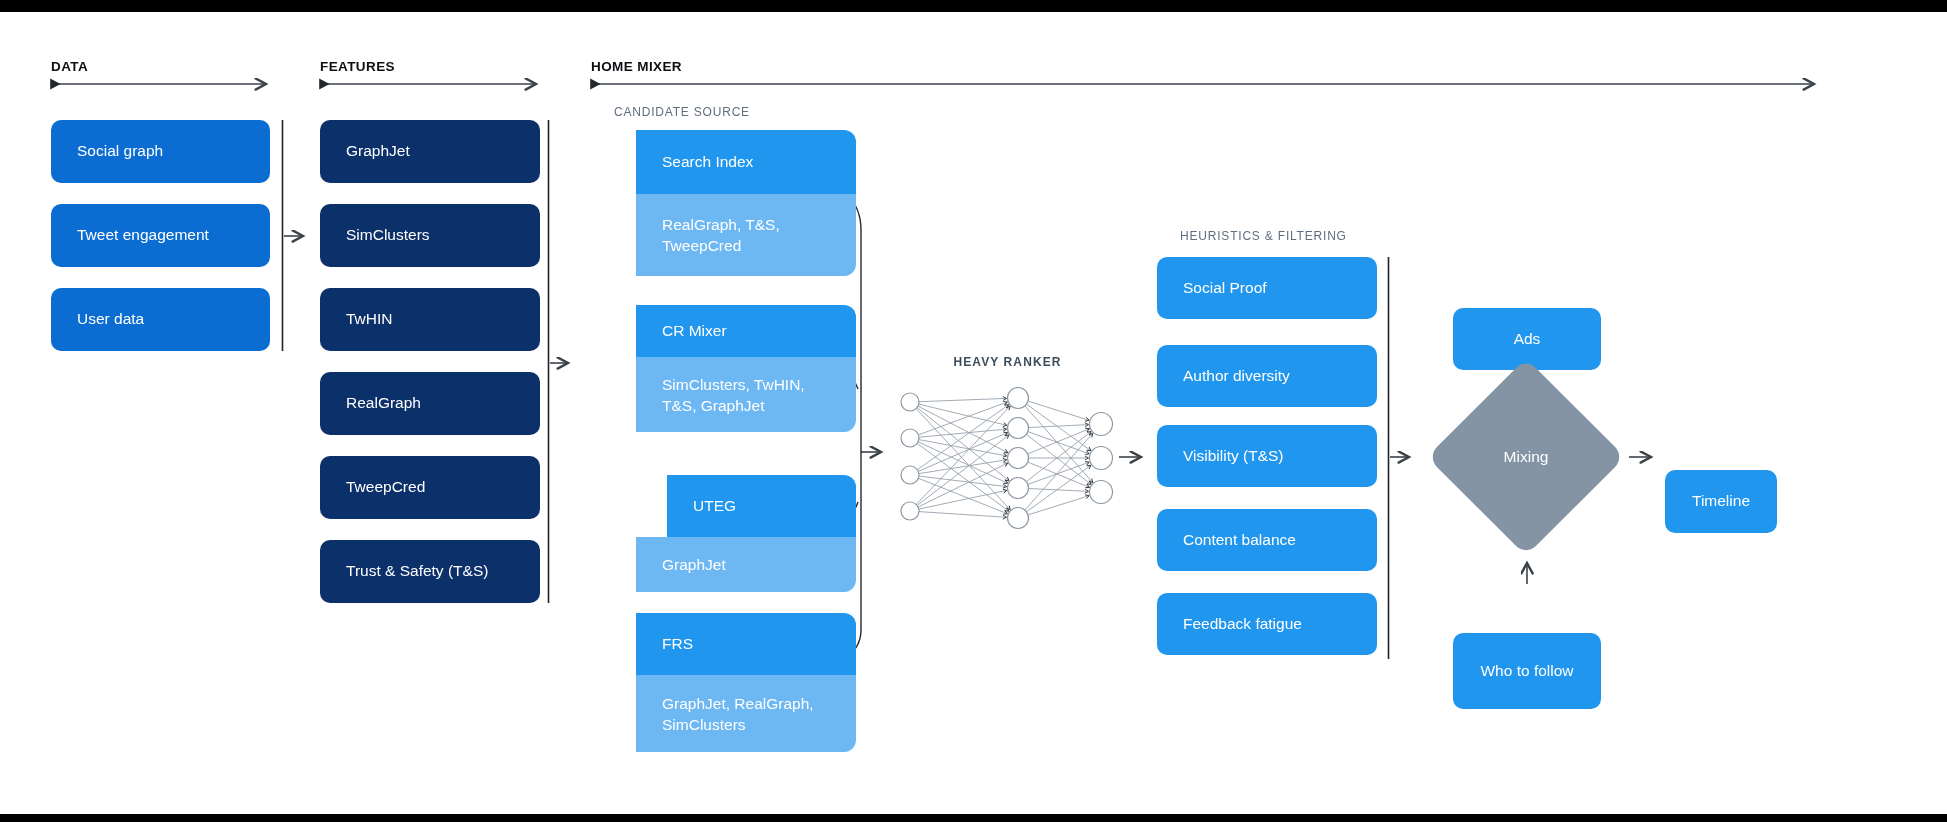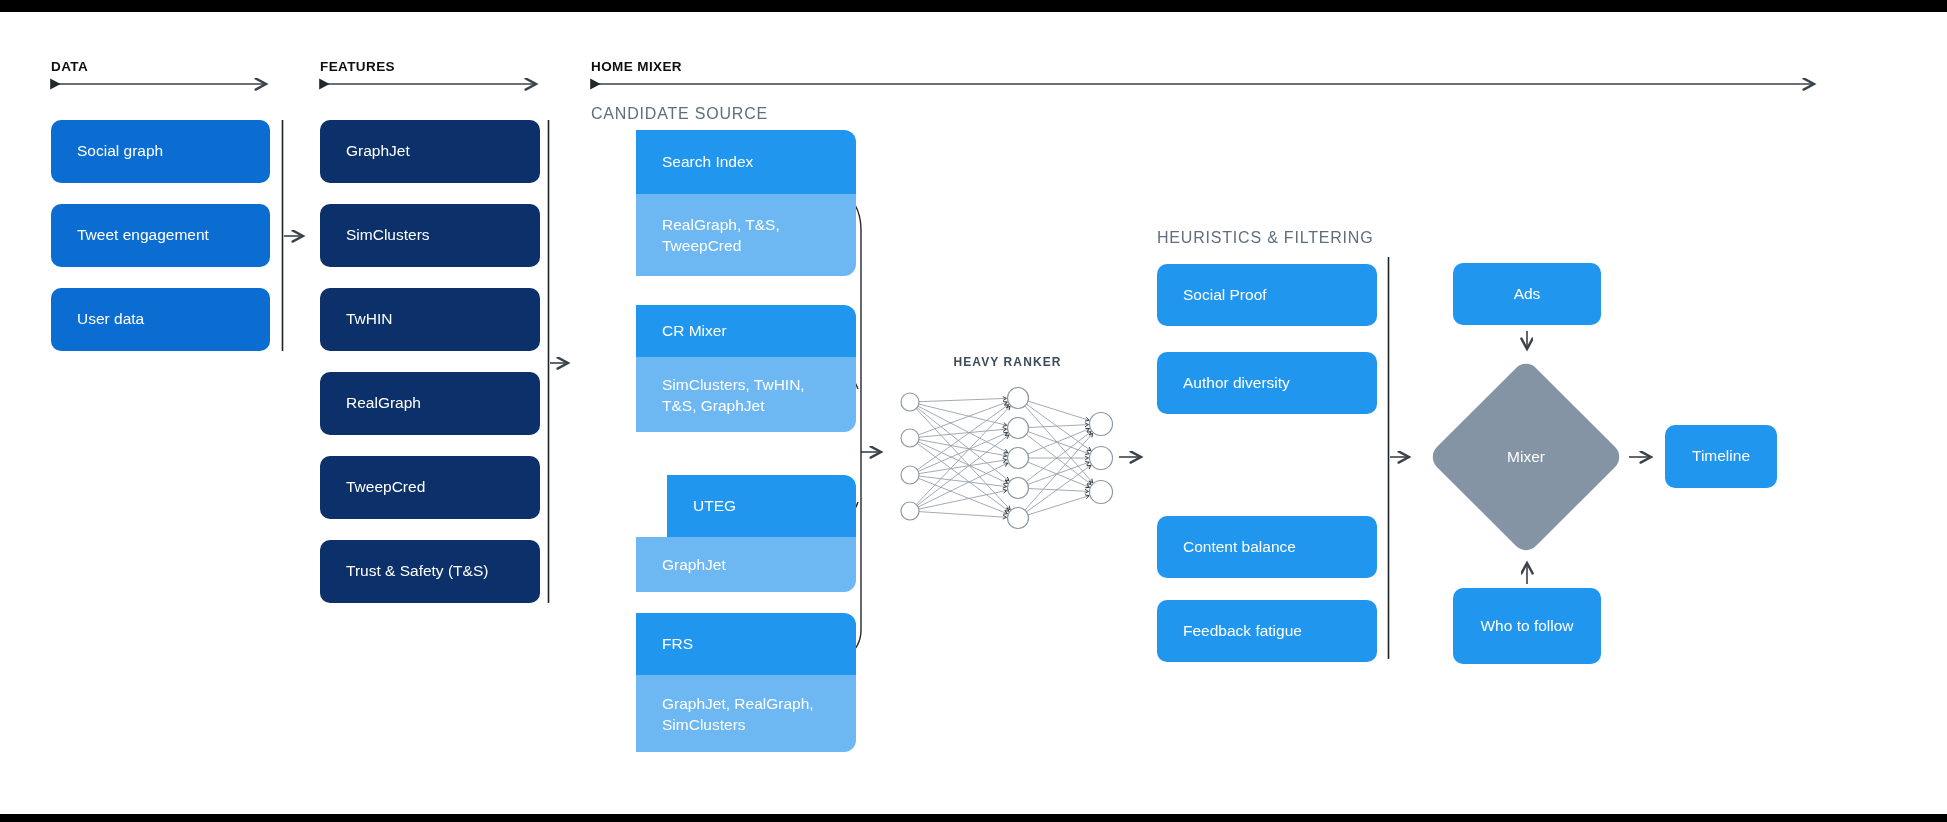--- a/index.html
+++ b/index.html
@@ -11,37 +11,37 @@
   .bar{position:absolute;left:0;width:100%;background:var(--letterbox,#000);}
   .bar-top{top:0;height:12px;}
   .bar-bottom{bottom:0;height:8px;}
   .layer{position:absolute;left:0;top:0;width:1947px;height:822px;}
 
   .col-hdr{
     position:absolute;font-size:13.5px;font-weight:bold;letter-spacing:.4px;
     color:var(--col-hdr-text,#0d1013);white-space:nowrap;
   }
   .sec-lbl{
-    position:absolute;font-size:16px;letter-spacing:.8px;
-    color:var(--sec-lbl-text,#5e6e7e);white-space:nowrap;
+    position:absolute;font-size:12px;letter-spacing:.8px;
+    color:var(--sec-lbl-text,#5e6e7e);white-space:nowrap;margin-left:23px;
   }
   .ranker-lbl{
     position:absolute;font-size:12px;font-weight:bold;letter-spacing:1.1px;
     color:var(--ranker-text,#3d4c5b);text-align:center;white-space:nowrap;
   }
 
   .flow-box{
     position:absolute;border-radius:10px;box-sizing:border-box;
     display:flex;align-items:center;color:#fff;
     font-size:15.5px;font-weight:500;padding-left:26px;line-height:1.3;text-align:center;
   }
-  .flow-box.center{justify-content:center;padding-left:0;text-align:center;}
+  .flow-box.center{justify-content:center;padding-left:0;text-align:center;margin-top:45px;}
   .data-box{background:var(--data-box,#0b6dd2);}
   .feature-box{background:var(--feature-box,#0c3069);}
-  .heur-box{background:var(--heur-box,#2196ef);margin-top:7px;}
+  .heur-box{background:var(--heur-box,#2196ef);}
   .accent-box{background:var(--accent-box,#2196ef);}
 
   .cand-box{position:absolute;border-radius:12px;overflow:hidden;padding-left:46px;}
   .cand-seg{
     box-sizing:border-box;display:flex;align-items:center;
     padding-left:26px;padding-right:18px;color:#fff;font-size:15.5px;font-weight:500;
   }
   .cand-head{background:var(--cand-header,#2196ef);}
   .cand-sub{background:var(--cand-sub,#6db7f3);white-space:pre-line;line-height:21px;}
 
@@ -188,27 +188,28 @@
       </div>
       <div class="cand-box" style="left: 590px; top: 613px; width: 220px;">
         <div class="cand-seg cand-head" style="height: 62px;">FRS</div>
         <div class="cand-seg cand-sub" style="height: 77px;">GraphJet, RealGraph,
 SimClusters</div>
       </div>
     </div>
   <div id="heur-boxes" class="layer" style="pointer-events:none">
       <div class="flow-box heur-box" style="left: 1157px; top: 257px; width: 220px; height: 62px;">Social Proof</div>
       <div class="flow-box heur-box" style="left: 1157px; top: 345px; width: 220px; height: 62px;">Author diversity</div>
+      <div class="flow-box heur-box" style="left: 1157px; top: 425px; width: 220px; height: 62px;">Visibility (T&amp;S)</div>
       <div class="flow-box heur-box" style="left: 1157px; top: 509px; width: 220px; height: 62px;">Content balance</div>
       <div class="flow-box heur-box" style="left: 1157px; top: 593px; width: 220px; height: 62px;">Feedback fatigue</div>
     </div>
 
   <div class="flow-box accent-box center" style="left:1453px;top:263px;width:148px;height:62px">Ads</div>
 
   <div class="diamond" style="left:1456px;top:387px;width:140px;height:140px">
   </div>
-  <div style="position:absolute;left:1456px;top:387px;width:140px;height:140px;display:flex;align-items:center;justify-content:center;color:#fff;font-size:15.5px;font-weight:500;">Mixer</div>
+  <div style="position:absolute;left:1456px;top:387px;width:140px;height:140px;display:flex;align-items:center;justify-content:center;color:#fff;font-size:15.5px;font-weight:500;">Mixing</div>
 
   <div class="flow-box accent-box center" style="left:1453px;top:588px;width:148px;height:76px">Who to follow</div>
 
   <div class="flow-box accent-box center" style="left:1665px;top:425px;width:112px;height:63px">Timeline</div>
 
 </div>
 
 </body></html>

